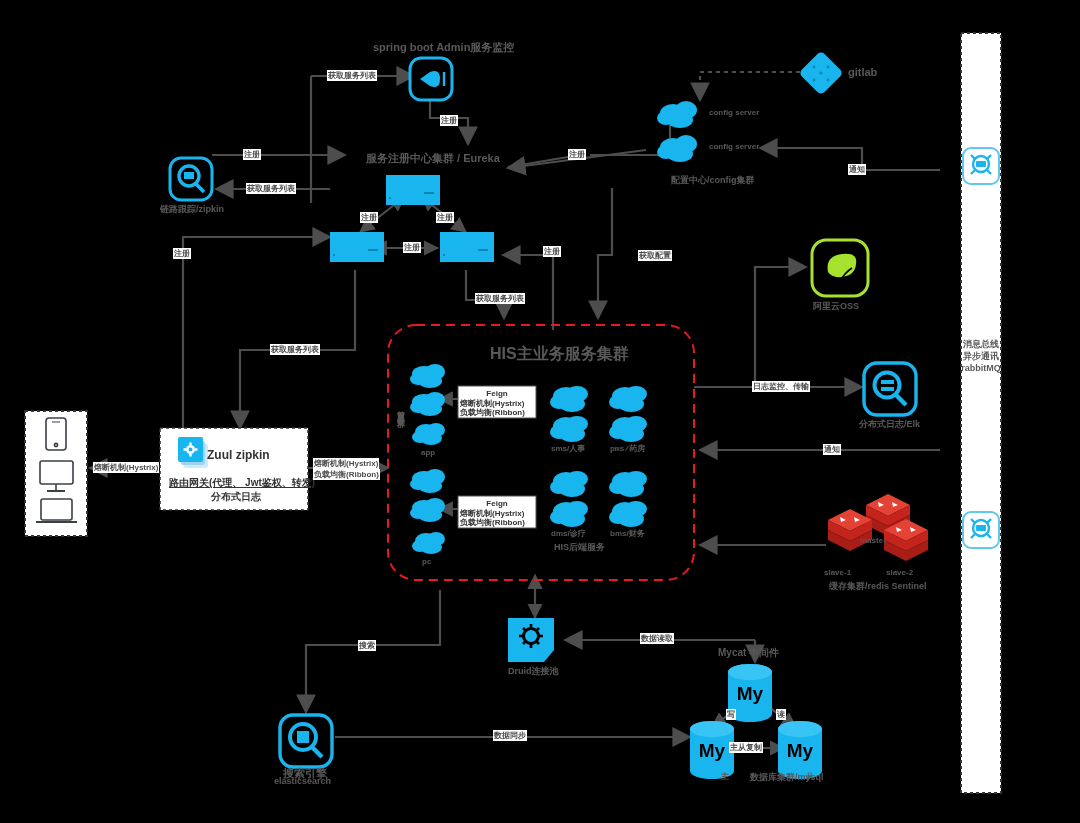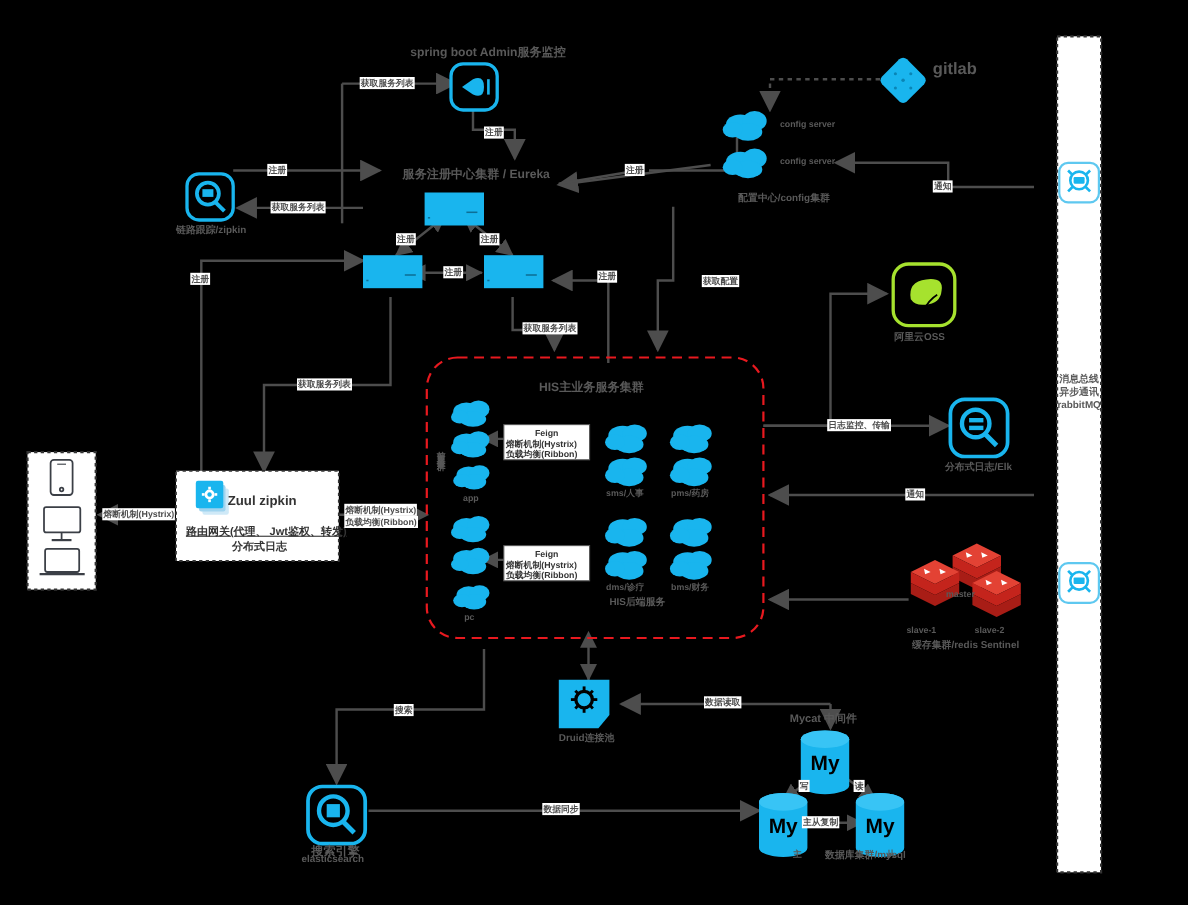--- a/index.html
+++ b/index.html
@@ -365,41 +365,41 @@
         <line x1="991" y1="519" x2="987" y2="523"></line>
       <line x1="971" y1="538" x2="975" y2="534"></line>
         <line x1="991" y1="538" x2="987" y2="534"></line>
     </g>
   </g>
 </svg>
 
 <div class="ttl" style="left:373px;top:40px;font-size:11px;">spring boot Admin服务监控</div>
 <div class="ttl" style="left:160px;top:203px;font-size:9px;">链路跟踪/zipkin</div>
 <div class="ttl" style="left:366px;top:151px;font-size:11px;">服务注册中心集群 / Eureka</div>
-<div class="ttl" style="left:848px;top:54px;font-size:15px;color:#595959;">gitlab</div>
+<div class="ttl" style="left:848px;top:66px;font-size:11px;color:#595959;">gitlab</div>
 <div class="ttl" style="left:709px;top:107px;font-size:8px;line-height:11px;"><span>config server</span></div>
 <div class="ttl" style="left:709px;top:141px;font-size:8px;line-height:11px;"><span>config server</span></div>
 <div class="ttl" style="left:671px;top:174px;font-size:9px;">配置中心/config集群</div>
 <div class="ttl" style="left:813px;top:300px;font-size:9px;">阿里云OSS</div>
 <div class="ttl" style="left:859px;top:418px;font-size:9px;">分布式日志/Elk</div>
 <div class="ttl" style="left:860px;top:536px;font-size:8px;">master</div>
 <div class="ttl" style="left:824px;top:568px;font-size:8px;">slave-1</div>
 <div class="ttl" style="left:886px;top:568px;font-size:8px;">slave-2</div>
 <div class="ttl" style="left:829px;top:580px;font-size:9px;">缓存集群/redis Sentinel</div>
 
 <div class="ttl" style="left:207px;top:448px;font-size:12px;color:#333;">Zuul zipkin</div>
 <div class="ttl" style="left:169px;top:476px;font-size:10px;color:#333;text-decoration:underline;">路由网关(代理、 Jwt鉴权、转发)</div>
 <div class="ttl" style="left:211px;top:490px;font-size:10px;color:#333;">分布式日志</div>
 
-<div class="ttl" style="left:490px;top:344px;font-size:11px;">HIS主业务服务集群</div>
+<div class="ttl" style="left:490px;top:344px;font-size:16px;">HIS主业务服务集群</div>
 <div class="ttl" style="left:394px;top:404px;font-size:8px;writing-mode:vertical-rl;letter-spacing:2px;">前置服务集群</div>
 <div class="ttl" style="left:421px;top:448px;font-size:8px;">app</div>
 <div class="ttl" style="left:422px;top:557px;font-size:8px;">pc</div>
 <div class="ttl" style="left:551px;top:443px;font-size:8px;">sms/人事</div>
-<div class="ttl" style="left:610px;top:443px;font-size:8px;">pms/药房</div>
+<div class="ttl" style="left:610px;top:443px;font-size:8px;font-family:Liberation Mono, monospace;">pms/药房</div>
 <div class="ttl" style="left:551px;top:528px;font-size:8px;">dms/诊疗</div>
 <div class="ttl" style="left:610px;top:528px;font-size:8px;">bms/财务</div>
 <div class="ttl" style="left:554px;top:541px;font-size:9px;">HIS后端服务</div>
 
 <div class="lbl" style="left:467px;top:389px;font-size:8px;color:#333;text-align:center;width:60px;">Feign</div>
 <div class="lbl" style="left:460px;top:398px;font-size:8px;color:#333;">熔断机制(Hystrix)</div>
 <div class="lbl" style="left:460px;top:407px;font-size:8px;color:#333;">负载均衡(Ribbon)</div>
 <div class="lbl" style="left:467px;top:499px;font-size:8px;color:#333;text-align:center;width:60px;">Feign</div>
 <div class="lbl" style="left:460px;top:508px;font-size:8px;color:#333;">熔断机制(Hystrix)</div>
 <div class="lbl" style="left:460px;top:517px;font-size:8px;color:#333;">负载均衡(Ribbon)</div>

